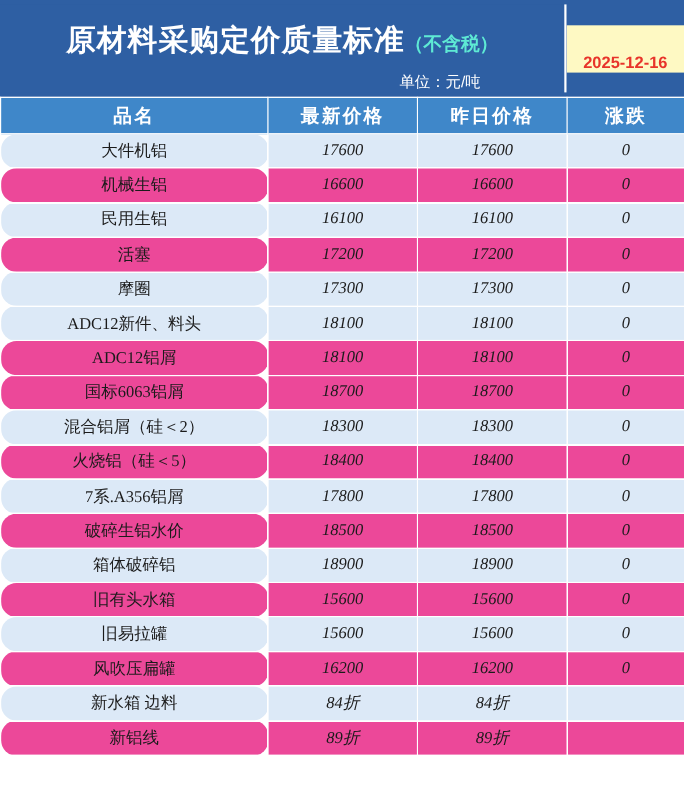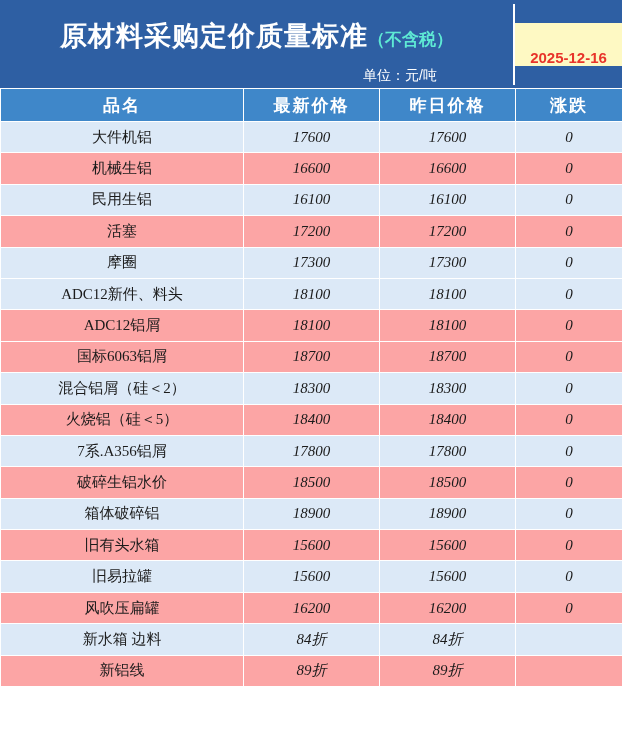--- a/index.html
+++ b/index.html
@@ -110,23 +110,23 @@
     height: 28.4px;
     border: 1px solid #ffffff;
     text-align: center;
     font-size: 15px;
     color: #1b1b1b;
     font-family: "Liberation Serif", serif;
     white-space: nowrap;
     overflow: hidden;
   }
   tr.row-a td { background: #dce9f7; }
-  tr.row-b td { background: #fca5a5; }
+  tr.row-b td { background: #ec4899; }
   td.num { font-family: "Liberation Sans", sans-serif; font-size: 15px; font-style: italic; }
-  td.name { font-size: 15px; }
+  td.name { font-size: 15px; border-radius: 14px; }
 </style>
 </head>
 <body>
 
 <div class="sheet">
 
   <div class="header-band">
     <div class="header-left">
       <div class="title-row">
         <span class="title-main">原材料采购定价质量标准</span>

